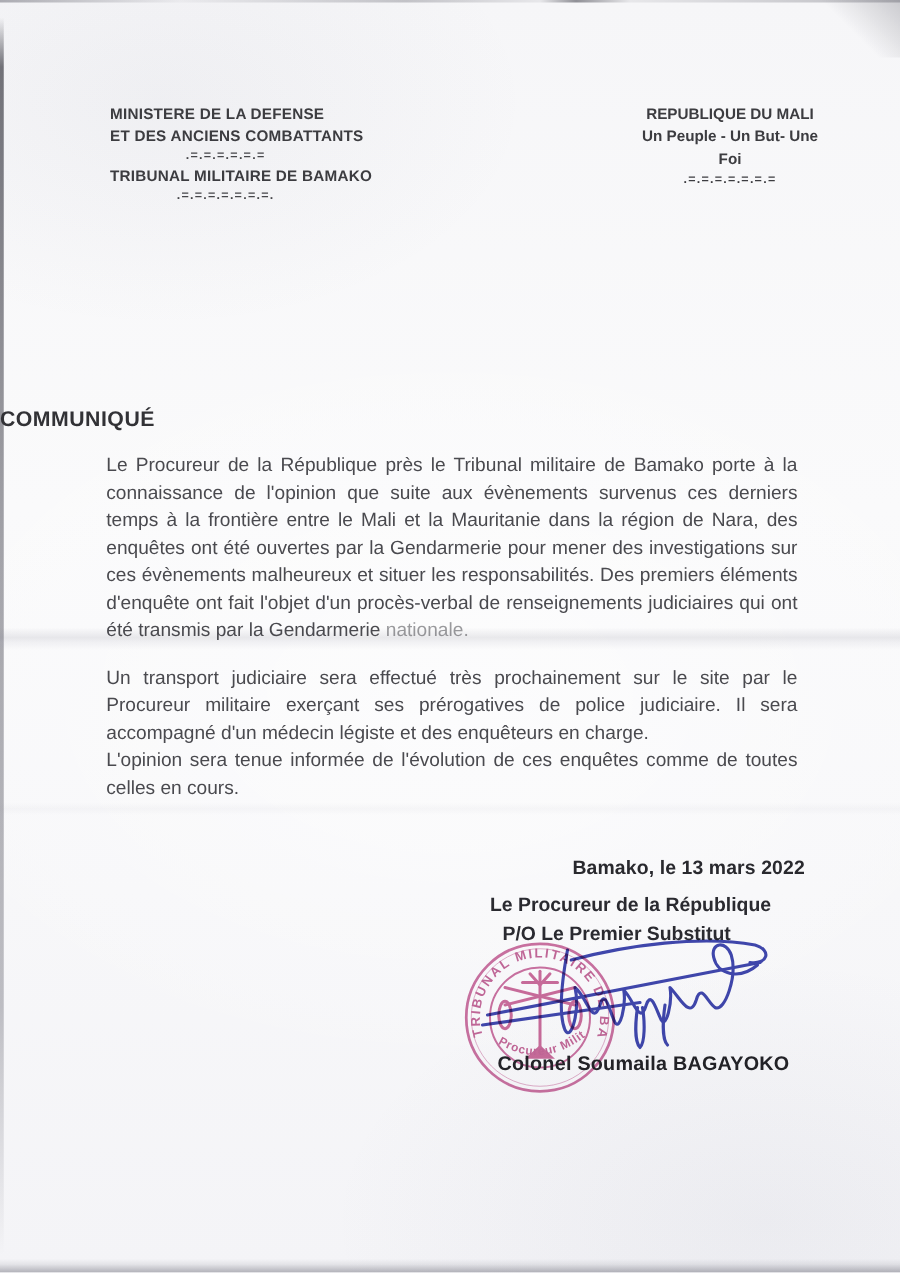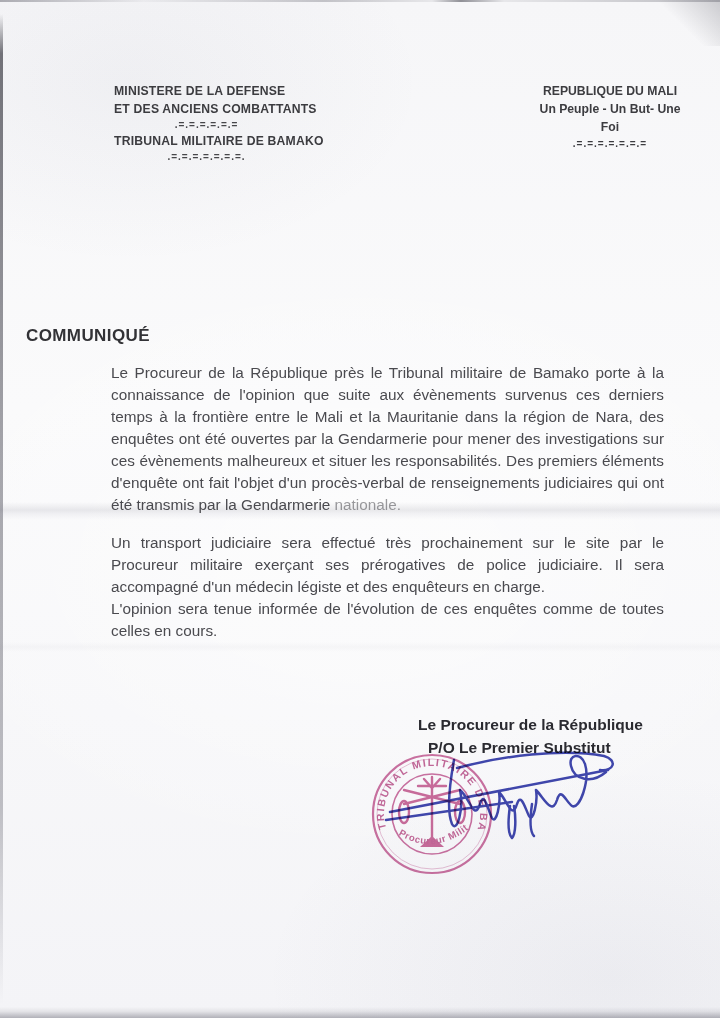--- a/index.html
+++ b/index.html
@@ -39,21 +39,21 @@
   .p1{top:362px;}
   .p2{top:532px;}
   .faded{opacity:.55;}
   
   .dateline{left:458px;top:686px;font-weight:bold;font-size:15.5px;color:#29292e;letter-spacing:.1px;}
   .sig1{left:392px;top:716px;font-weight:bold;font-size:15.5px;color:#2a2a30;}
   .sig2{left:402px;top:739px;font-weight:bold;font-size:15.5px;color:#2a2a30;}
   .sig-name{left:398px;top:843px;font-weight:bold;font-size:15.8px;color:#222227;letter-spacing:.2px;z-index:5;}
   .stamp{left:360px;top:750px;z-index:3;opacity:.85;mix-blend-mode:multiply;}
   .ink{left:362px;top:744px;z-index:6;opacity:.92;mix-blend-mode:multiply;}
-  .z-text{z-index:4;margin-left:26px;}
+  .z-text{z-index:4;}
 </style>
 </head>
 <body>
 
 <div class="page">
 
   <div class="abs edge-left"></div>
   <div class="abs edge-top"></div>
   <div class="abs edge-bottom"></div>
   <div class="abs corner-shadow"></div>
@@ -76,22 +76,24 @@
 
   <div class="abs title z-text">COMMUNIQUÉ</div>
 
   <div class="abs para p1 z-text"><span>Le Procureur de la République près le Tribunal militaire de Bamako porte à la connaissance de l'opinion que suite aux évènements survenus ces derniers temps à la frontière entre le Mali et la Mauritanie dans la région de Nara, des enquêtes ont été ouvertes par la Gendarmerie pour mener des investigations sur ces évènements malheureux et situer les responsabilités. Des premiers éléments d'enquête ont fait l'objet d'un procès-verbal de renseignements judiciaires qui ont été transmis par la Gendarmerie </span><span class="faded">nationale.</span></div>
 
   <div class="abs para p2 z-text">
     <div>Un transport judiciaire sera effectué très prochainement sur le site par le Procureur militaire exerçant ses prérogatives de police judiciaire. Il sera accompagné d'un médecin légiste et des enquêteurs en charge.</div>
     <div>L'opinion sera tenue informée de l'évolution de ces enquêtes comme de toutes celles en cours.</div>
   </div>
 
+  <div class="abs dateline z-text">Bamako, le 13 mars 2022</div>
   <div class="abs sig1 z-text">Le Procureur de la République</div>
   <div class="abs sig2 z-text">P/O Le Premier Substitut</div>
+  <div class="abs sig-name">Colonel Soumaila BAGAYOKO</div>
 
   <svg class="abs stamp" width="150" height="150" viewBox="0 0 150 150">
     <g stroke="#c45a92" fill="none" stroke-width="2.2">
       <circle cx="72" cy="64" r="59"></circle>
       <circle cx="72" cy="64" r="55" stroke-width="0.8" opacity="0.55"></circle>
       <circle cx="72" cy="64" r="40" stroke-width="1.6"></circle>
     </g>
     <path id="ringPath" d="M 26.9 80.4 A 48 48 0 1 1 117.1 80.4" fill="none"></path>
     <text font-family="Liberation Sans, sans-serif" font-size="10.5" font-weight="bold" fill="#bb4f88" letter-spacing="1.6">
       <textPath href="#ringPath" startOffset="1%">TRIBUNAL  MILITAIRE  DE  BAMAKO</textPath>

